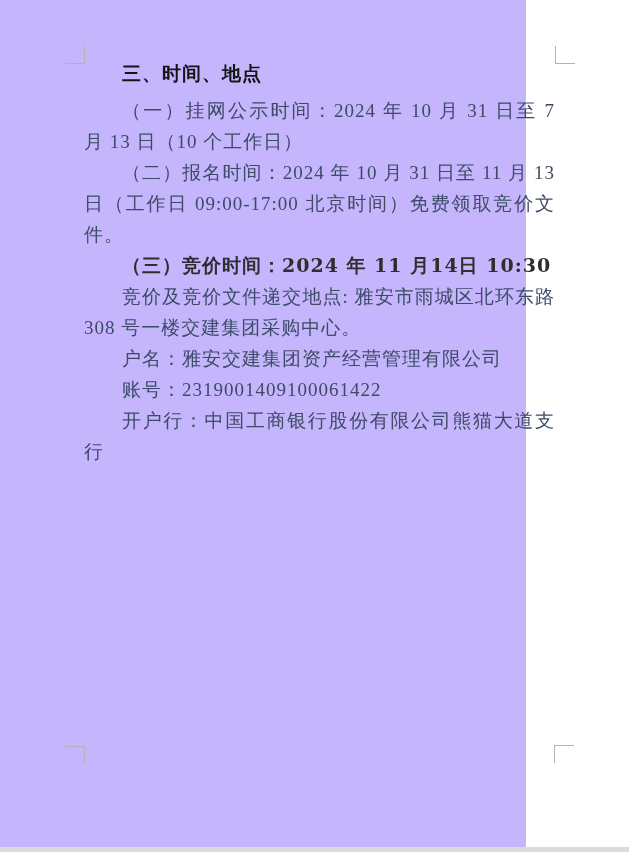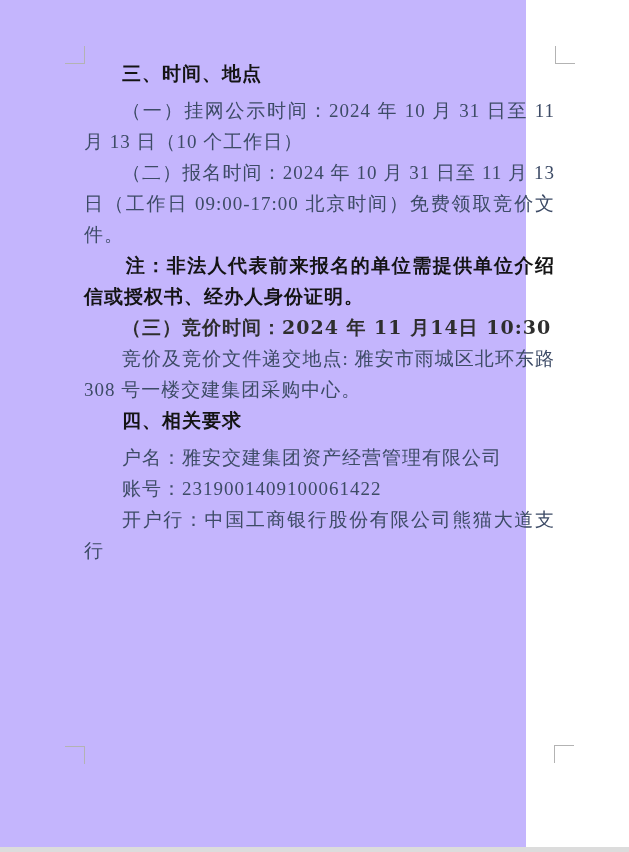--- a/index.html
+++ b/index.html
@@ -83,25 +83,23 @@
 
 <div class="page">
 
   <div class="crop-mark crop-tl"></div>
   <div class="crop-mark crop-tr"></div>
   <div class="crop-mark crop-bl"></div>
   <div class="crop-mark crop-br"></div>
 
   <div class="content">
       <div class="sec heading">三、时间、地点</div>
-      <div class="sec paragraph">（一）挂网公示时间：2024 年 10 月  31 日至 11 月 13 日（10 个工作日）</div>
+      <div class="sec paragraph">（一）挂网公示时间：2024 年 10 月  31 日至 7 月 13 日（10 个工作日）</div>
       <div class="sec paragraph">（二）报名时间：2024 年 10 月  31 日至 11 月 13 日（工作日 09:00-17:00 北京时间）免费领取竞价文件。</div>
-      <div class="sec note">注：非法人代表前来报名的单位需提供单位介绍信或授权书、经办人身份证明。</div>
       <div class="sec paragraph-alt">（三）竞价时间：2024 年  11 月14日 10:30</div>
       <div class="sec paragraph">竞价及竞价文件递交地点: 雅安市雨城区北环东路 308 号一楼交建集团采购中心。</div>
-      <div class="sec heading">四、相关要求</div>
       <div class="sec paragraph">户名：雅安交建集团资产经营管理有限公司</div>
       <div class="sec paragraph">账号：2319001409100061422</div>
       <div class="sec paragraph">开户行：中国工商银行股份有限公司熊猫大道支行</div>
     </div>
 
   <div class="page-bottom-edge"></div>
 </div>
 
 </body></html>

